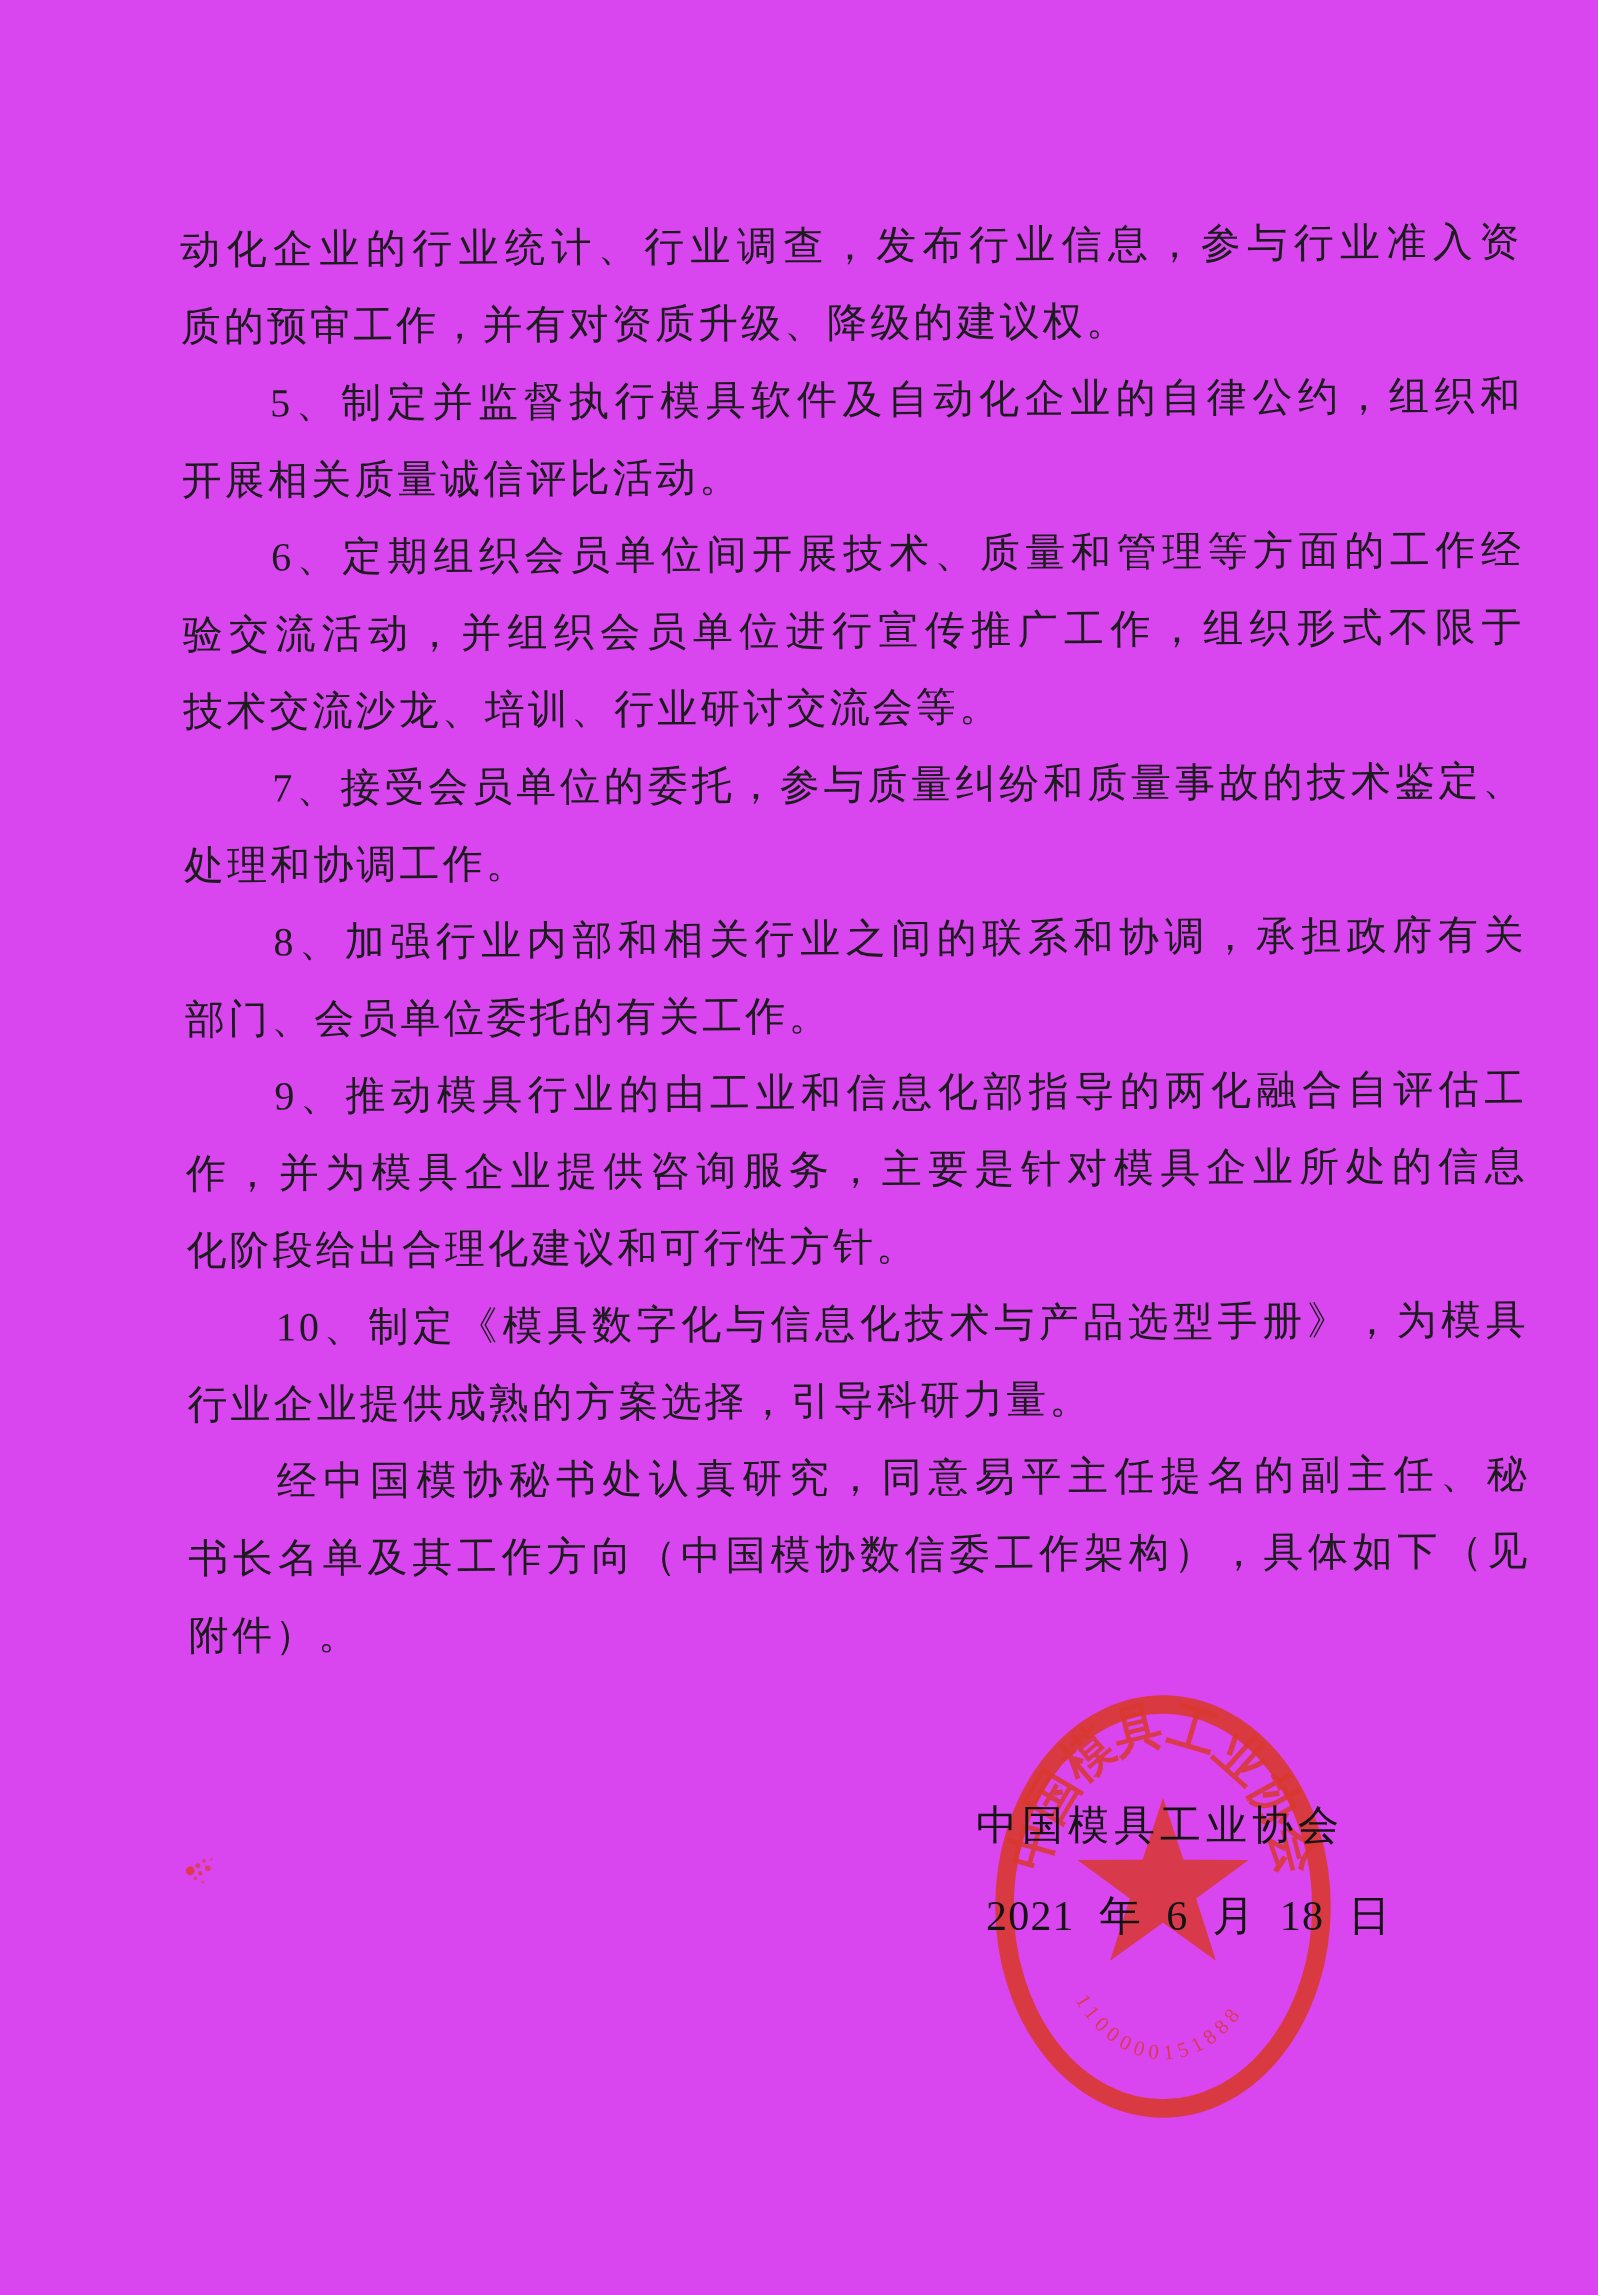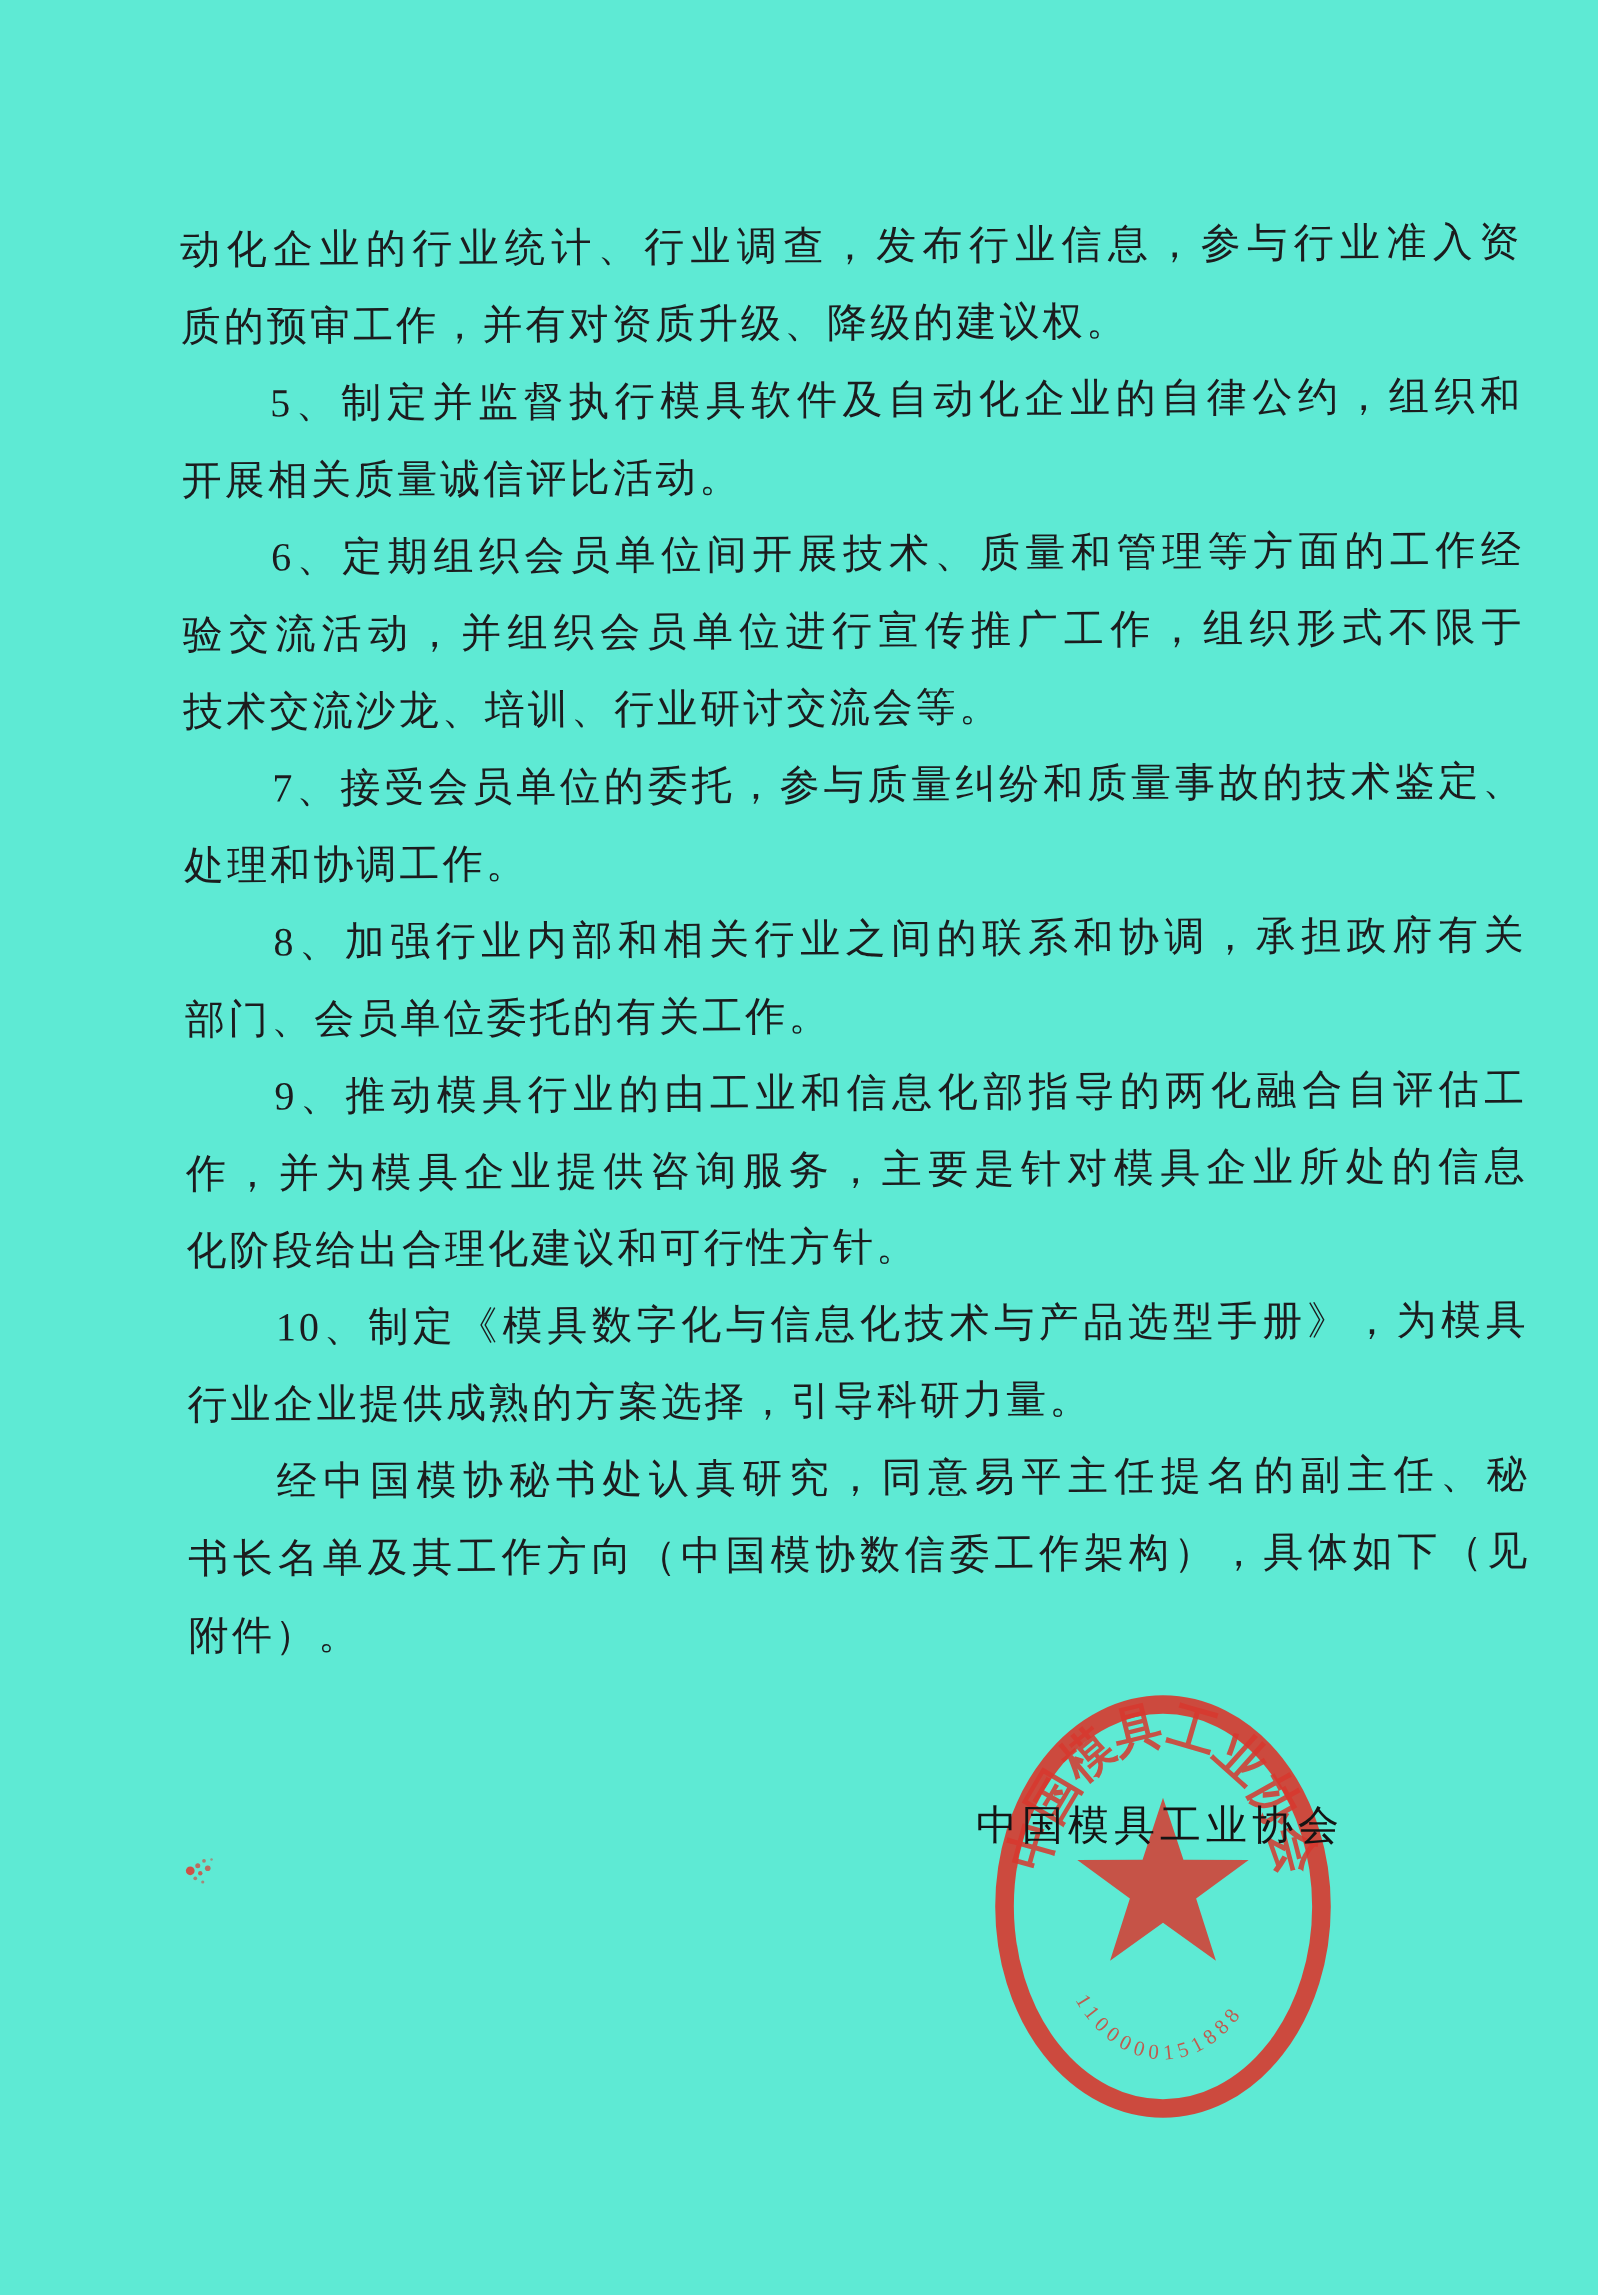--- a/index.html
+++ b/index.html
@@ -7,21 +7,21 @@
     width: 1599px;
     height: 2295px;
     background: #fdfdfc;
     position: relative;
     overflow: hidden;
     font-family: "Liberation Serif", serif;
   }
   .page {
     position: absolute;
     inset: 0;
-    background: #5eead4;
+    background: #d946ef;
   }
   
   .doc-body {
     position: absolute;
     left: 180px;
     top: 207px;
     width: 1342px;
     transform: rotate(-0.35deg);
     transform-origin: 50% 0;
     color: #1c1c1e;
@@ -123,20 +123,21 @@
       <text font-size="84" fill="#d8382e" opacity="0.85" font-family="Liberation Serif, serif" font-weight="bold">
         <textPath href="#rimPath" startOffset="8" textLength="620" lengthAdjust="spacingAndGlyphs">中国模具工业协会</textPath>
       </text>
       <text font-size="34" fill="#d8382e" opacity="0.8" letter-spacing="9" font-family="Liberation Serif, serif">
         <textPath href="#serialPath" startOffset="50">1100000151888</textPath>
       </text>
     </svg>
   </div>
 
   <div class="sig-org">中国模具工业协会</div>
+  <div class="sig-date">2021 年 6 月 18 日</div>
 
   <div class="splatter">
     <svg viewBox="0 0 80 80" xmlns="http://www.w3.org/2000/svg" fill="#e0372f">
       <circle cx="18" cy="30" r="7" opacity="0.85"></circle>
       <circle cx="30" cy="22" r="4" opacity="0.7"></circle>
       <circle cx="40" cy="14" r="3" opacity="0.6"></circle>
       <circle cx="34" cy="34" r="3.5" opacity="0.75"></circle>
       <circle cx="46" cy="26" r="4.5" opacity="0.7"></circle>
       <circle cx="26" cy="42" r="3" opacity="0.6"></circle>
       <circle cx="38" cy="48" r="2.5" opacity="0.55"></circle>

